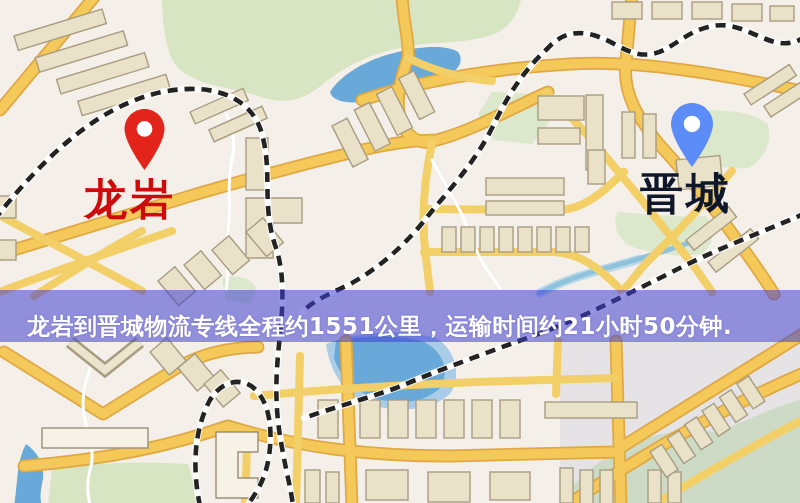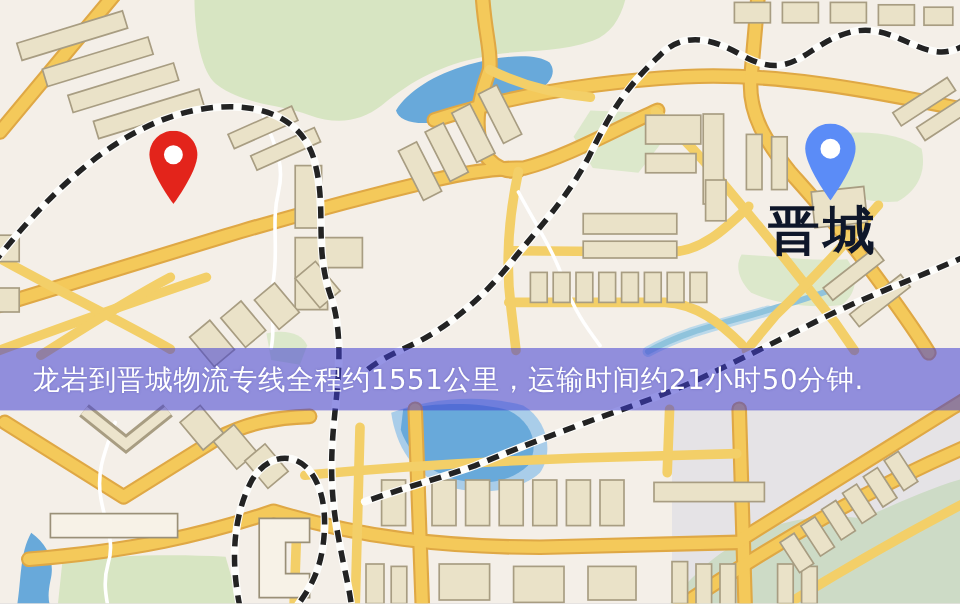--- a/index.html
+++ b/index.html
@@ -23,21 +23,21 @@
   .trail{fill:none;stroke:#ffffff;stroke-width:3;stroke-linecap:round;}
   .b{fill:#eae2c8;stroke:#a89d82;stroke-width:1.4;}
   .bw{fill:#f7f2e7;stroke:#9a9078;stroke-width:1.4;}
   .stream{fill:none;stroke:#8fc3dc;stroke-width:5;stroke-linecap:round;}
   .stream-u{fill:none;stroke:#bcd9ea;stroke-width:9;stroke-linecap:round;}
 
   
   #banner{
     position:absolute;left:0;top:290px;width:800px;height:52px;
     background:rgba(64,62,210,0.55);
-    display:flex;align-items:center;box-sizing:border-box;padding-left:27px;
+    display:flex;align-items:flex-end;box-sizing:border-box;padding-left:27px;font-weight:bold;
   }
   #banner .txt{
     color:#ffffff;font-size:23px;letter-spacing:0.5px;white-space:nowrap;
     text-shadow:0 0 2px rgba(40,40,140,.35);
   }
 
   
   .pin{position:absolute;}
   #pin-origin{left:122px;top:109px;width:45px;height:61px;}
   #pin-dest{left:668px;top:103px;width:48px;height:64px;}
@@ -238,20 +238,21 @@
         <path class="rail-c" d="M200 506 C192 468 194 430 210 400 C222 380 243 376 257 391 C269 405 273 428 269 456 C265 482 255 494 247 506"></path>
         <path class="rail-d" d="M200 506 C192 468 194 430 210 400 C222 380 243 376 257 391 C269 405 273 428 269 456 C265 482 255 494 247 506"></path>
       </g>
     </g>
   </svg>
 
   <svg class="pin" id="pin-origin" viewBox="0 0 40 58">
     <path d="M20 0C9.5 0 1 8.5 1 19c0 13.5 19 39 19 39s19-25.5 19-39C39 8.5 30.5 0 20 0z" fill="#e3241b"></path>
     <circle cx="20" cy="19" r="7.5" fill="#ffffff"></circle>
   </svg>
+  <div class="city-label" id="label-origin">龙岩</div>
 
   <svg class="pin" id="pin-dest" viewBox="0 0 40 58">
     <path d="M20 0C9.5 0 1 8.5 1 19c0 13.5 19 39 19 39s19-25.5 19-39C39 8.5 30.5 0 20 0z" fill="#5b8cf7"></path>
     <circle cx="20" cy="19" r="7.5" fill="#ffffff"></circle>
   </svg>
   <div class="city-label" id="label-dest">晋城</div>
 
   <div id="banner">
     <span class="txt">龙岩到晋城物流专线全程约1551公里，运输时间约21小时50分钟.</span>
   </div>

